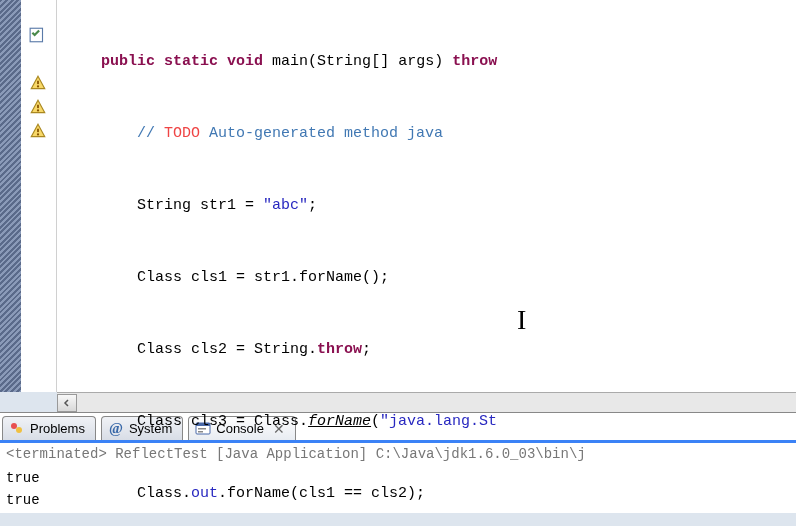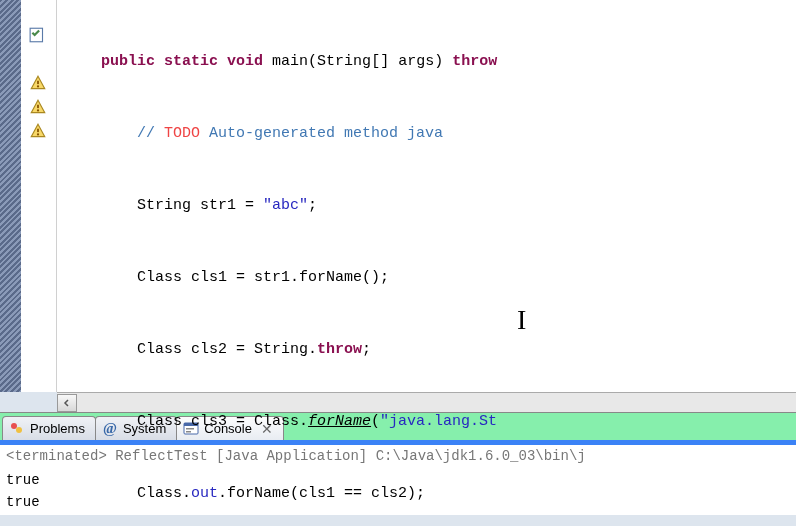--- a/index.html
+++ b/index.html
@@ -80,24 +80,25 @@
       border: 1px solid #999;
       display: flex;
       align-items: center;
       justify-content: center;
       font-size: 10px;
       color: #555;
     }
     .tabs-row {
       display: flex;
       height: 28px;
-      background: #86efac;
+      background: #ffffff;
       border-top: 1px solid #888;
       align-items: flex-end;
       padding-left: 2px;
+      gap: 6px;
     }
     .tab {
       display: flex;
       align-items: center;
       padding: 3px 10px 3px 6px;
       background: linear-gradient(#fdfdfd, #e8ecf2);
       border: 1px solid #888;
       border-bottom: none;
       border-radius: 4px 4px 0 0;
       margin-right: -1px;
@@ -121,21 +122,21 @@
       font-size: 14px;
       color: #666;
       margin-left: 4px;
     }
     .console-header {
       font-family: "Courier New", monospace;
       font-size: 14px;
       padding: 3px 6px;
       color: #777;
       background: white;
-      border-top: 5px solid #3b82f6;
+      border-top: 3px solid #3b82f6;
     }
     .console-body {
       font-family: "Courier New", monospace;
       font-size: 14px;
       padding: 2px 6px;
       background: white;
       line-height: 22px;
     }
     .collapse-icon {
       position: absolute;

